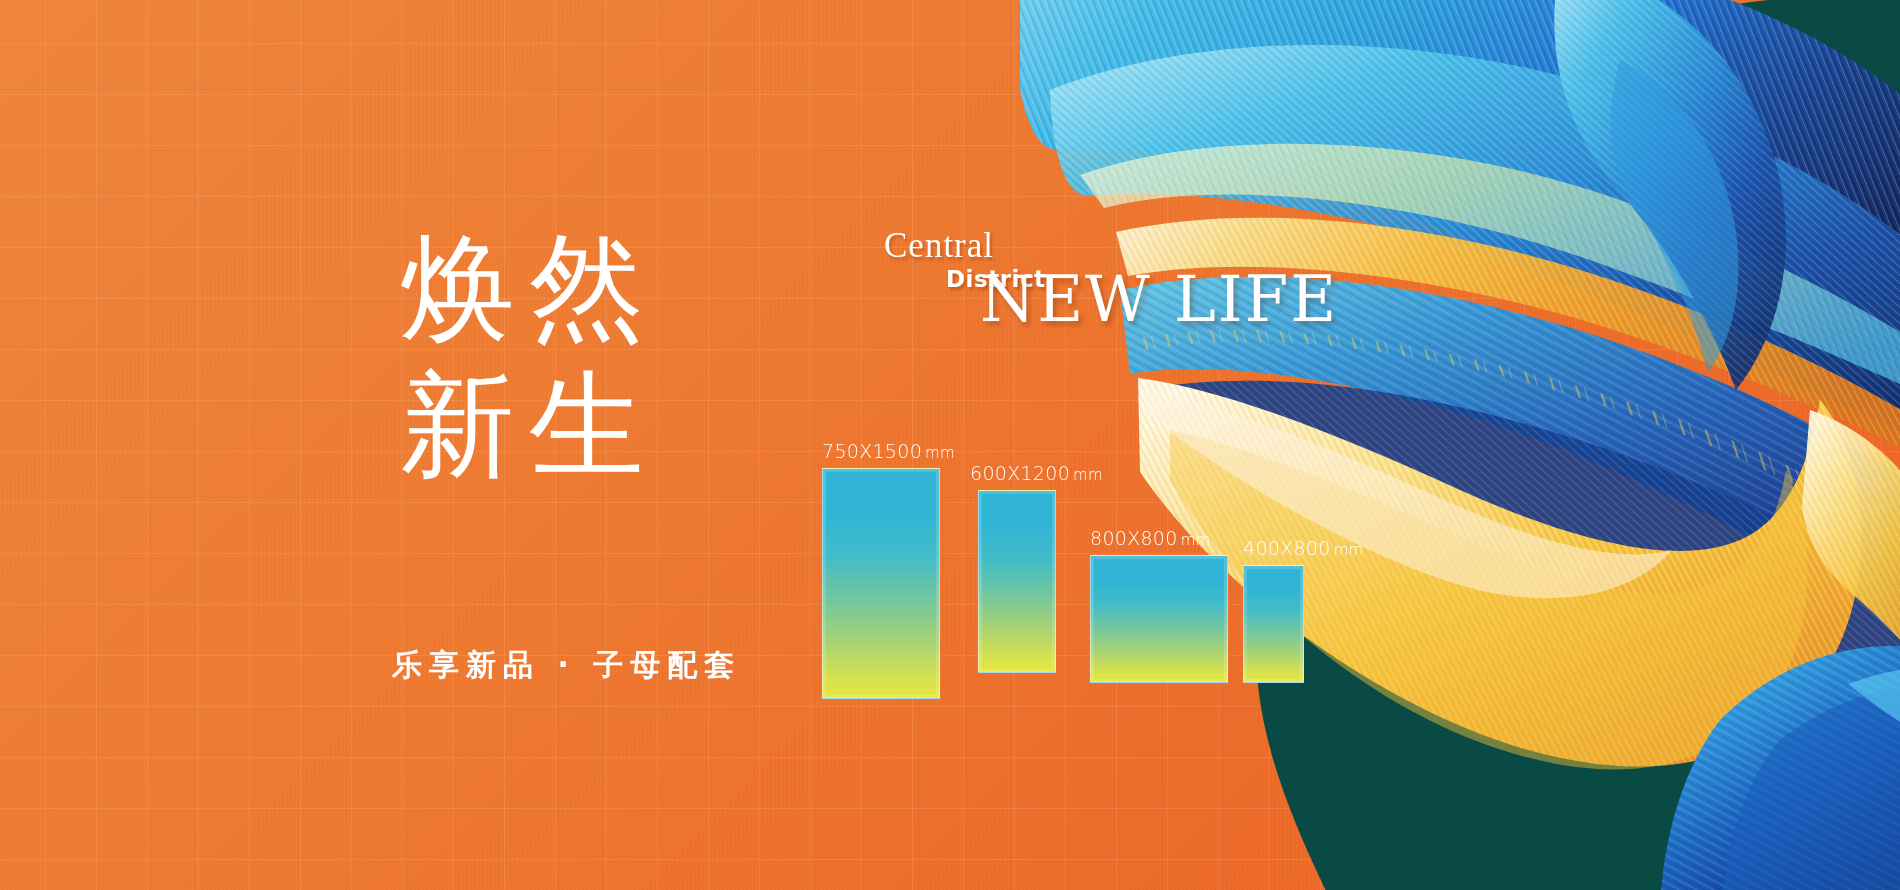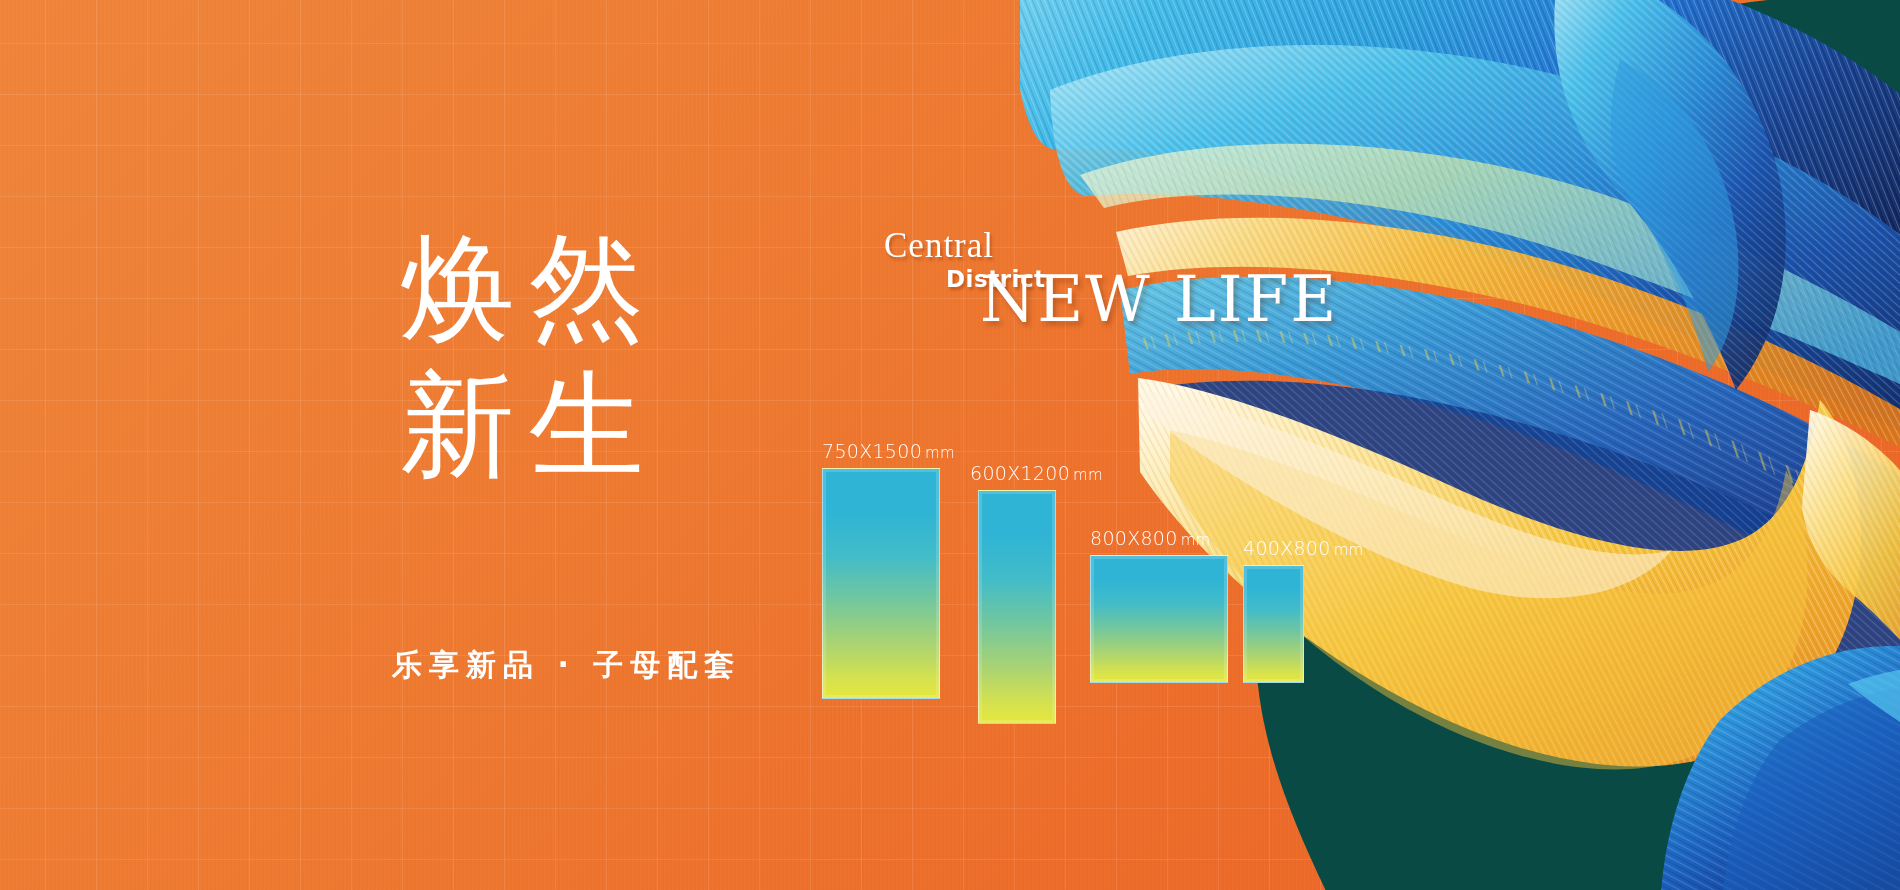--- a/index.html
+++ b/index.html
@@ -350,21 +350,21 @@
   </div>
 
   <div id="newlife">NEW LIFE</div>
 
   <div id="chart">
 
   <div class="bar-group" style="left: 822px; top: 468px; width: 118px; height: 231px;">
         <div class="bar-label"><span>750X1500</span><span class="unit">mm</span></div>
         <div class="bar-rect"></div>
       </div>
-      <div class="bar-group" style="left: 970px; top: 490px; width: 86px; height: 234px; padding-left: 8px;">
+      <div class="bar-group" style="left: 970px; top: 490px; width: 86px; height: 183px; padding-left: 8px;">
         <div class="bar-label"><span>600X1200</span><span class="unit">mm</span></div>
         <div class="bar-rect"></div>
       </div>
       <div class="bar-group" style="left: 1090px; top: 555px; width: 138px; height: 128px;">
         <div class="bar-label"><span>800X800</span><span class="unit">mm</span></div>
         <div class="bar-rect"></div>
       </div>
       <div class="bar-group" style="left: 1243px; top: 565px; width: 61px; height: 118px;">
         <div class="bar-label"><span>400X800</span><span class="unit">mm</span></div>
         <div class="bar-rect"></div>

